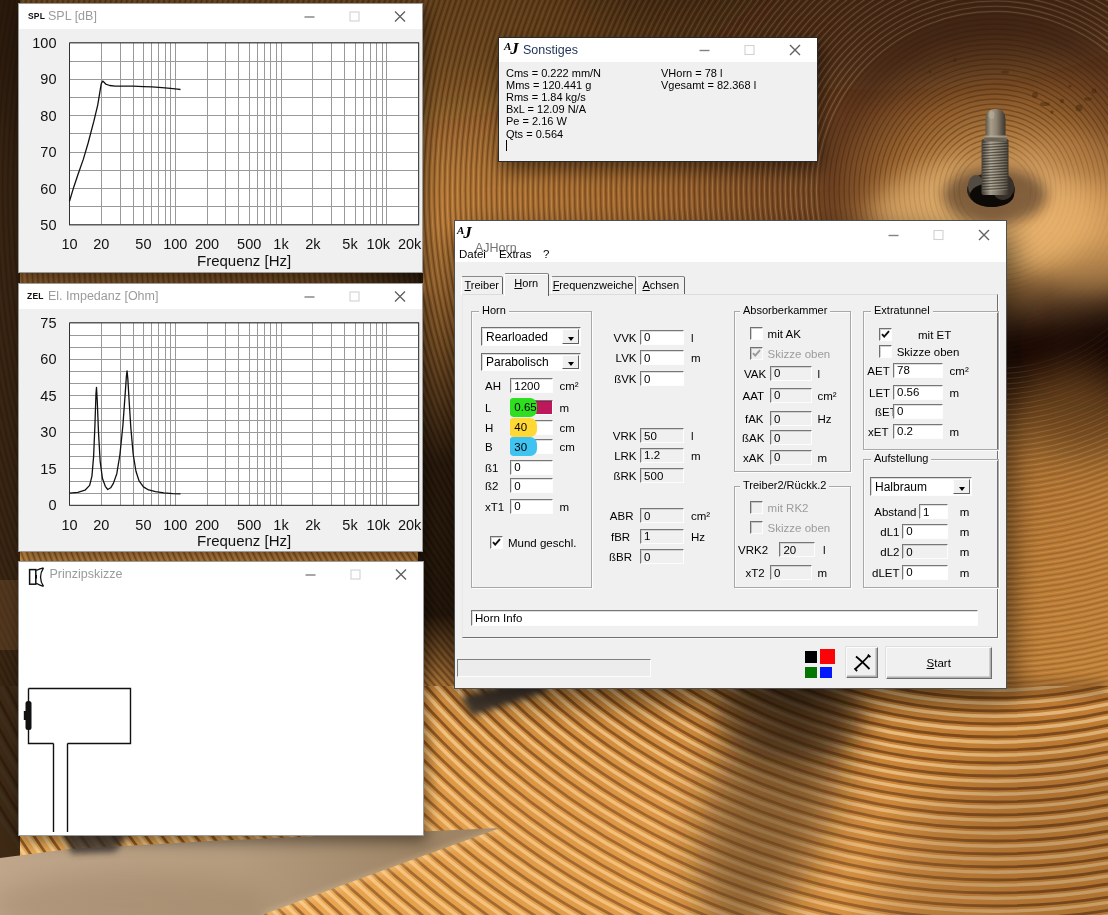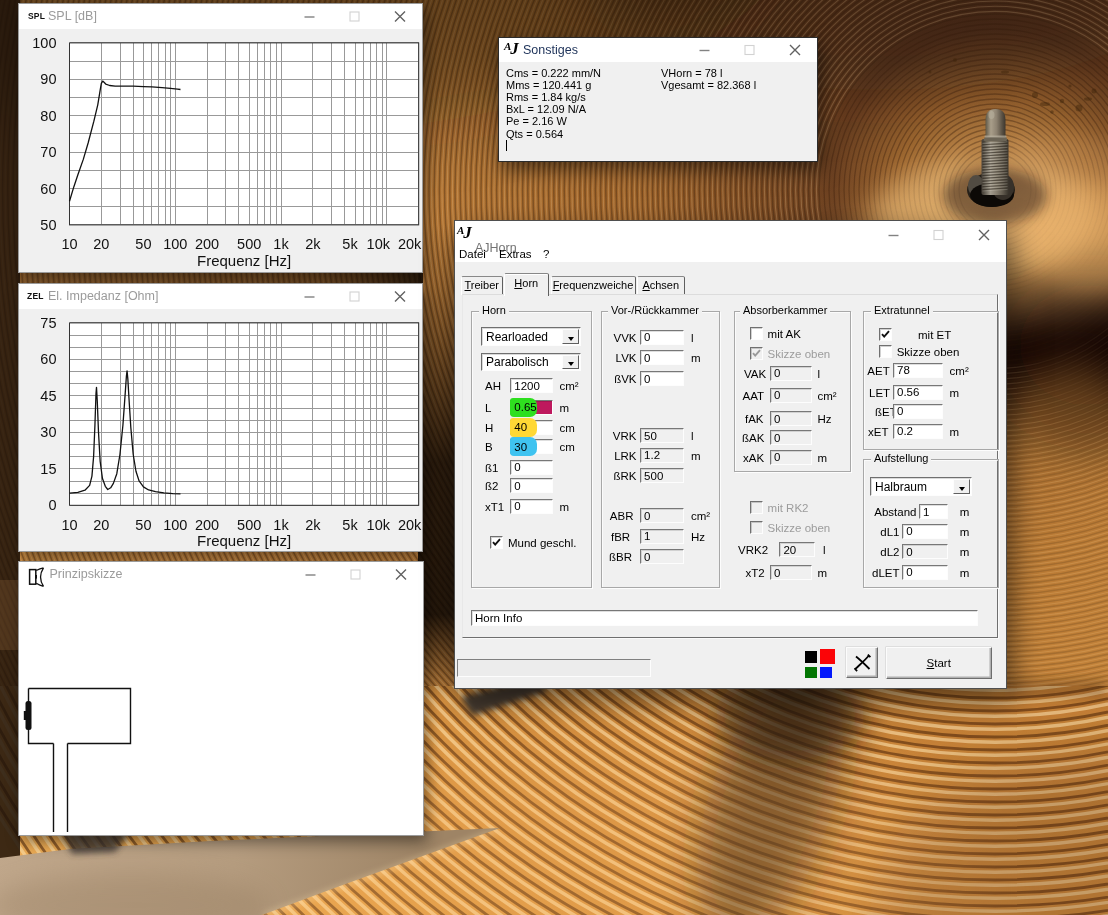--- a/index.html
+++ b/index.html
@@ -923,25 +923,25 @@
     <div style="position:absolute;left:181.5px;top:54.5px;width:48.5px;height:19px;background:#f0f0f0;border-style:solid;border-width:1px 1px 0 1px;border-color:#888 #5f5f5f rgba(0,0,0,0) #fff;border-radius:2px 2px 0 0;">
       <div style="position:absolute;left:50%;top:2px;transform:translateX(-50%);font-size:11px;white-space:nowrap"><u>A</u>chsen</div>
     </div>
     <div style="position:absolute;left:7px;top:73px;width:536px;height:344px;background:#f0f0f0;border-style:solid;border-width:1px;border-color:#dcdcdc #6f6f6f #6f6f6f #e8e8e8;box-shadow:1px 1px 0 #fafafa"></div>
     <div style="position:absolute;left:49px;top:51.5px;width:44.5px;height:23px;background:#f0f0f0;border-style:solid;border-width:1px 1px 0 1px;border-color:#888 #5f5f5f rgba(0,0,0,0) #fff;border-radius:2px 2px 0 0;z-index:5;box-shadow:inset 0 1px 0 #fff">
       <div style="position:absolute;left:50%;top:3px;transform:translateX(-50%);font-size:11px;white-space:nowrap"><u>H</u>orn</div>
     </div>
     <div style="position:absolute;left:16px;top:90px;width:121px;height:276.5px;border:1px solid #a8a8a8;box-shadow:1px 1px 0 rgba(255,255,255,0.85), inset 1px 1px 0 rgba(255,255,255,0.7)">
       <div style="position:absolute;left:7px;top:-8px;background:#f0f0f0;padding:0 3px;font-size:11px;white-space:nowrap">Horn</div>
     </div>
-    <div style="position:absolute;left:146px;top:90px;width:119px;height:276.5px;border:1px solid #a8a8a8;box-shadow:1px 1px 0 rgba(255,255,255,0.85), inset 1px 1px 0 rgba(255,255,255,0.7)">
-      <div style="position:absolute;left:6px;top:-8px;background:#f0f0f0;padding:0 3px;font-size:11px;white-space:nowrap">Vor-/Rückkammer</div>
-    </div>
     <div style="position:absolute;left:279px;top:90px;width:117px;height:161px;border:1px solid #a8a8a8;box-shadow:1px 1px 0 rgba(255,255,255,0.85), inset 1px 1px 0 rgba(255,255,255,0.7)">
       <div style="position:absolute;left:5px;top:-8px;background:#f0f0f0;padding:0 3px;font-size:11px;white-space:nowrap">Absorberkammer</div>
+    </div>
+    <div style="position:absolute;left:279px;top:264.5px;width:117px;height:102px;border:1px solid #a8a8a8;box-shadow:1px 1px 0 rgba(255,255,255,0.85), inset 1px 1px 0 rgba(255,255,255,0.7)">
+      <div style="position:absolute;left:5px;top:-8px;background:#f0f0f0;padding:0 3px;font-size:11px;white-space:nowrap">Treiber2/Rückk.2</div>
     </div>
     <div style="position:absolute;left:408px;top:89.5px;width:136px;height:139.5px;border:1px solid #a8a8a8;box-shadow:1px 1px 0 rgba(255,255,255,0.85), inset 1px 1px 0 rgba(255,255,255,0.7)">
       <div style="position:absolute;left:7px;top:-8px;background:#f0f0f0;padding:0 3px;font-size:11px;white-space:nowrap">Extratunnel</div>
     </div>
     <div style="position:absolute;left:408px;top:237.5px;width:136px;height:129px;border:1px solid #a8a8a8;box-shadow:1px 1px 0 rgba(255,255,255,0.85), inset 1px 1px 0 rgba(255,255,255,0.7)">
       <div style="position:absolute;left:7px;top:-8px;background:#f0f0f0;padding:0 3px;font-size:11px;white-space:nowrap">Aufstellung</div>
     </div>
     <div style="position:absolute;left:26px;top:106px;width:100px;height:19px;background:#fff;border-style:solid;border-width:1px;border-color:#6f6f6f #fdfdfd #fdfdfd #6f6f6f;box-shadow:inset 1px 1px 0 rgba(0,0,0,0.15)">
       <div style="position:absolute;left:4px;top:50%;transform:translateY(-52%);font-size:12px">Rearloaded</div>
       <div style="position:absolute;right:1px;top:1px;bottom:1px;width:17px;background:#f0f0f0;border-style:solid;border-width:1px;border-color:#fdfdfd #5f5f5f #5f5f5f #fdfdfd">

